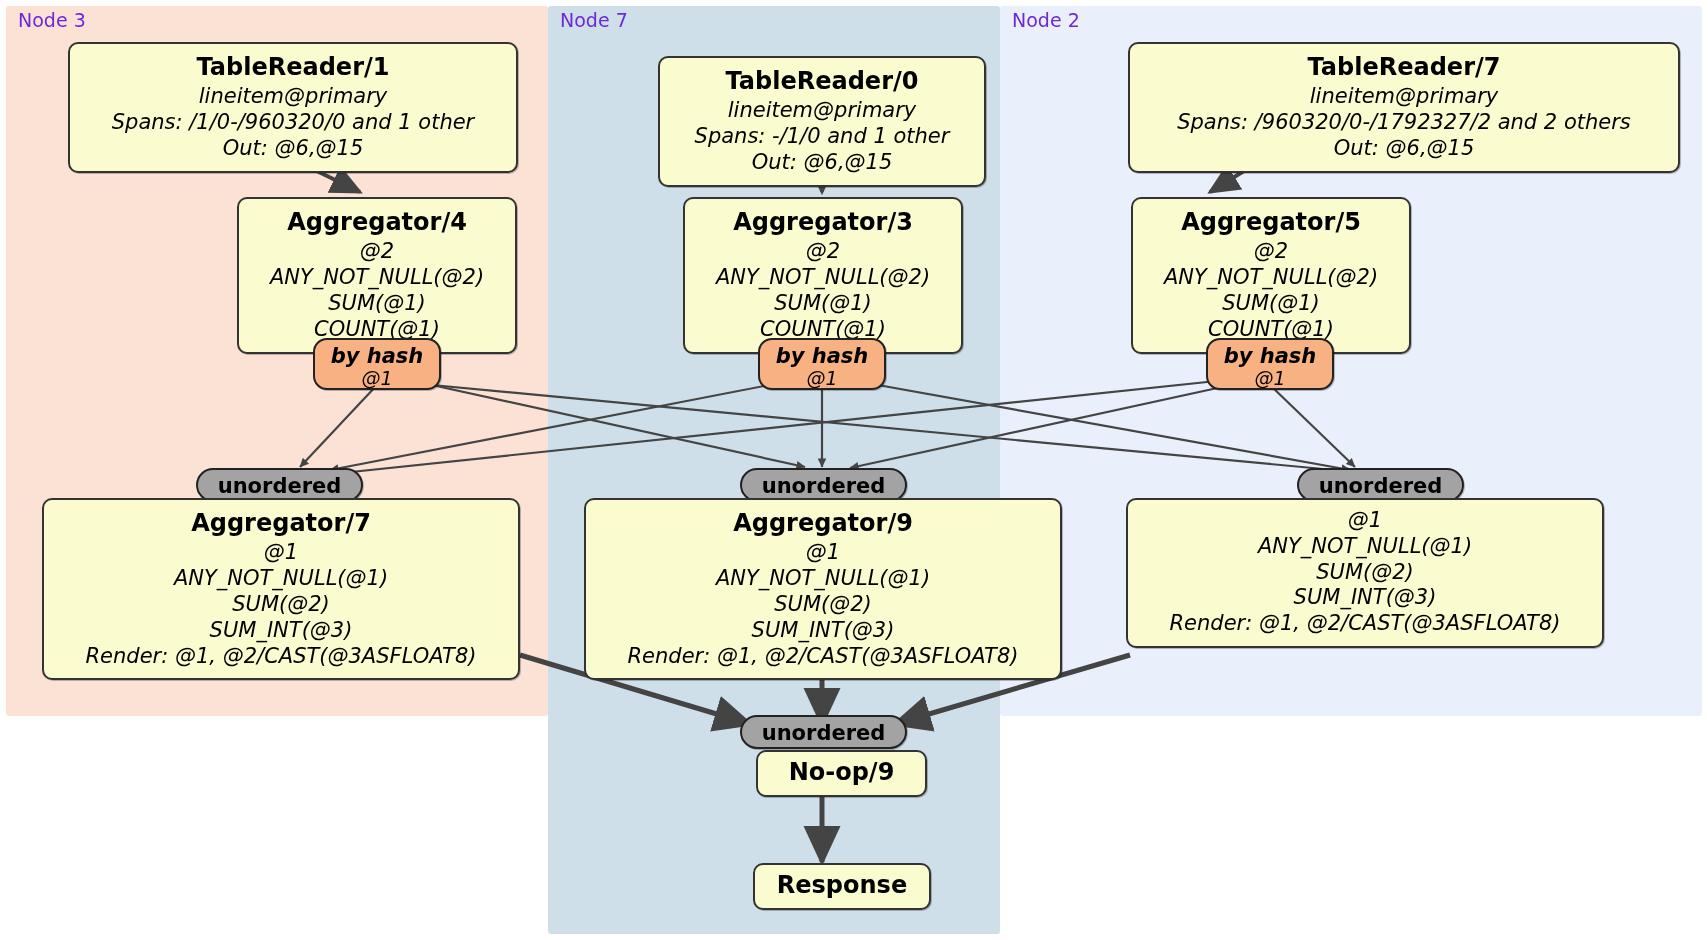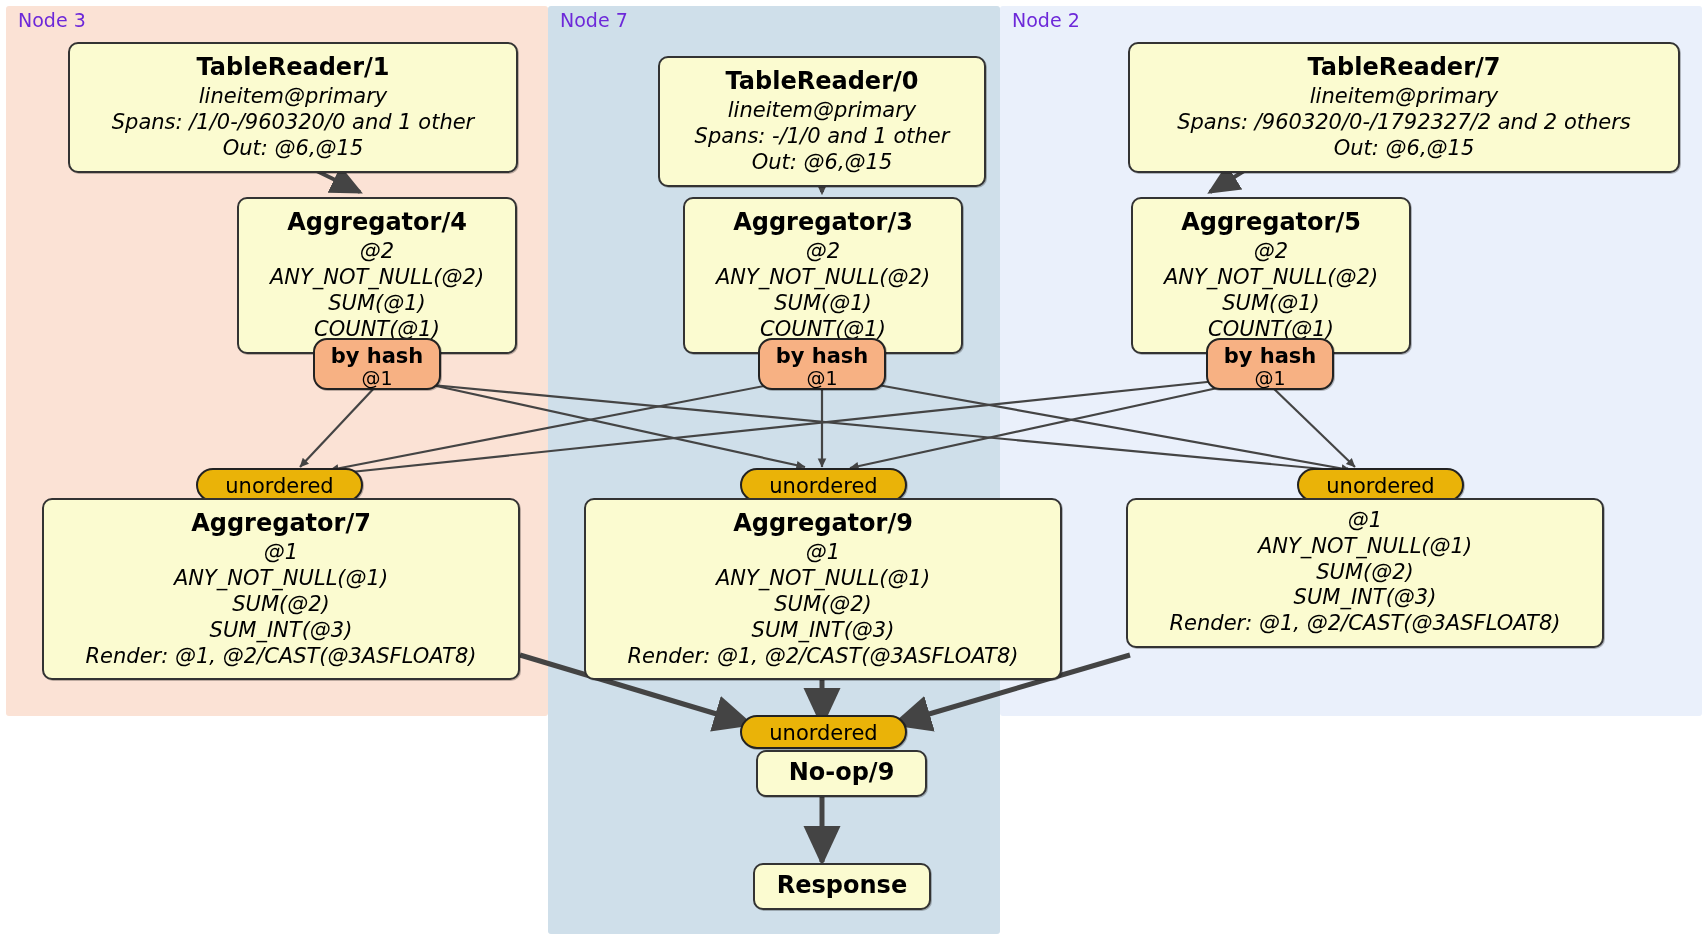--- a/index.html
+++ b/index.html
@@ -78,29 +78,30 @@
     text-align: center;
     color: #000;
     box-shadow: 1px 1px 0 rgba(0,0,0,0.25);
   }
   .pill.hash {
     background: #f7b183;
     border-radius: 14px;
     font-size: 21px;
     line-height: 1.15;
     padding-top: 4px;
+    font-style: italic;
   }
   .pill.hash .hl1 { font-weight: bold; display: block; }
   .pill.hash .hl2 { display: block; font-size: 19px; }
 
   .pill.unordered {
-    background: #eab308;
+    background: #a3a3a3;
     border-radius: 18px;
     font-size: 21px;
-    font-weight: normal;
+    font-weight: bold;
     line-height: 32px;
   }
 </style>
 </head>
 <body>
 
 <div id="stage">
 
   <div class="panel" style="left:6px; top:6px; width:542px; height:710px; background:#fbe2d5;">
     <span class="panel-label">Node 3</span>

